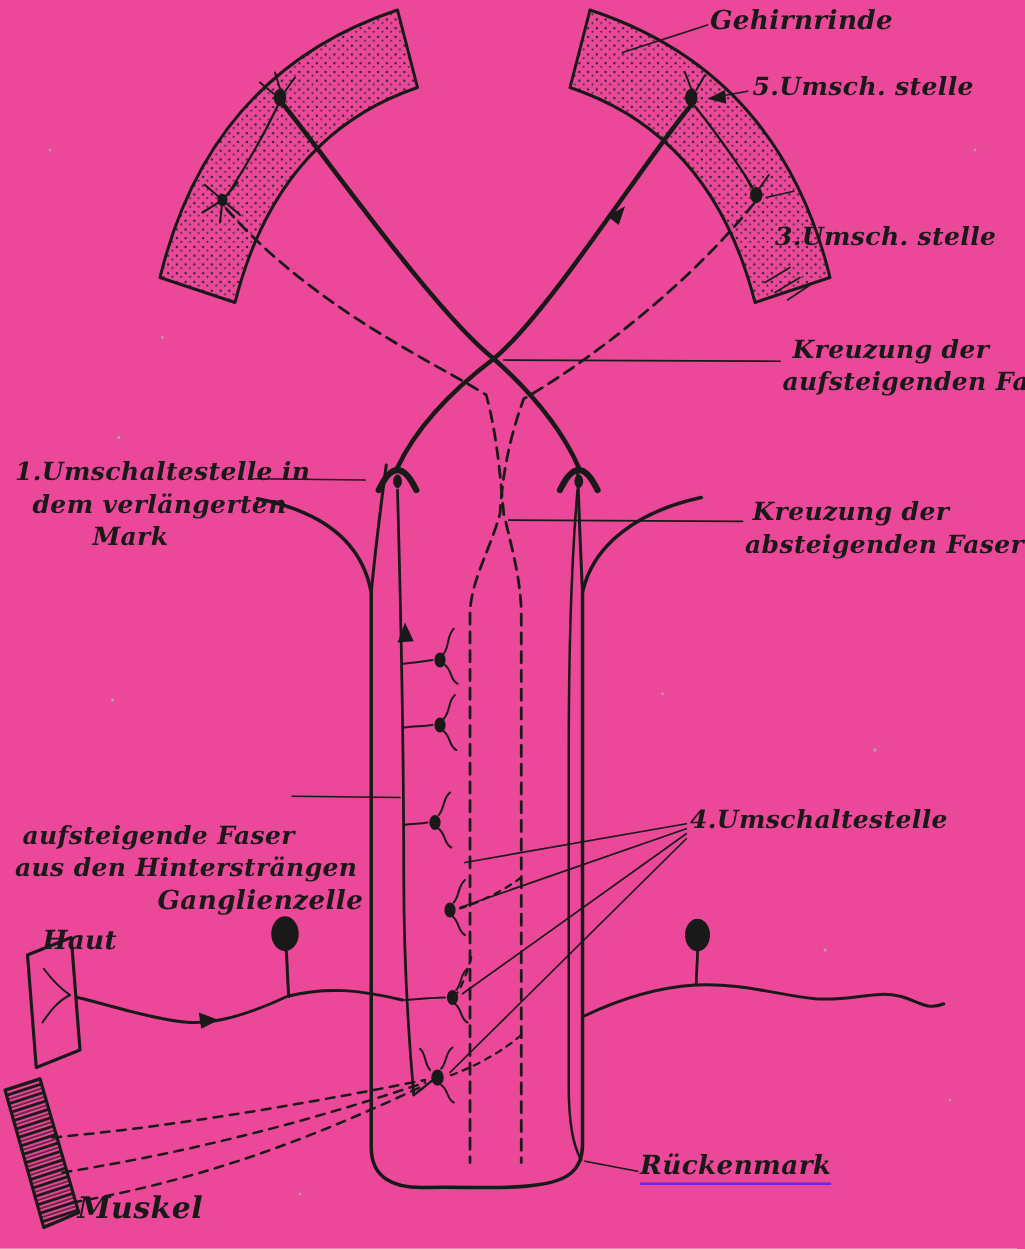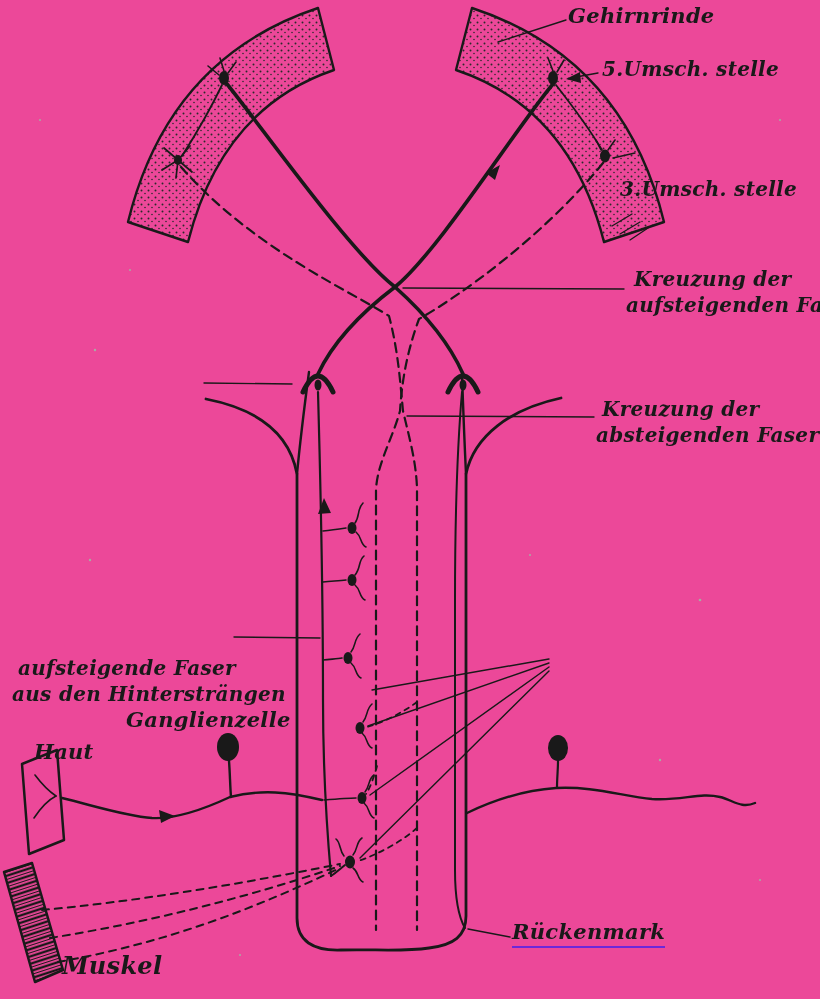--- a/index.html
+++ b/index.html
@@ -196,31 +196,37 @@
 
   <div class="label lbl-umsch2">5.Umsch. stelle</div>
 
   <div class="label lbl-umsch3">3.Umsch. stelle</div>
 
   <div class="label lbl-kreuzung-auf">
     <span class="line l1">Kreuzung der</span>
     <span class="line l2">aufsteigenden Fasern</span>
   </div>
 
+  <div class="label lbl-umschaltestelle1">
+    <span class="line l1">1.Umschaltestelle in</span>
+    <span class="line l2">dem verlängerten</span>
+    <span class="line l3">Mark</span>
+  </div>
 
   <div class="label lbl-kreuzung-ab">
     <span class="line l1">Kreuzung der</span>
     <span class="line l2">absteigenden Fasern</span>
   </div>
 
   <div class="label lbl-aufsteigende">
     <span class="line l1">aufsteigende Faser</span>
     <span class="line l2">aus den Hintersträngen</span>
   </div>
 
+  <div class="label lbl-umsch4">4.Umschaltestelle</div>
 
   <div class="label lbl-ganglienzelle">Ganglienzelle</div>
 
   <div class="label lbl-haut">Haut</div>
 
   <div class="label lbl-rueckenmark">Rückenmark</div>
 
   <div class="label lbl-muskel">Muskel</div>
 
 </div>

